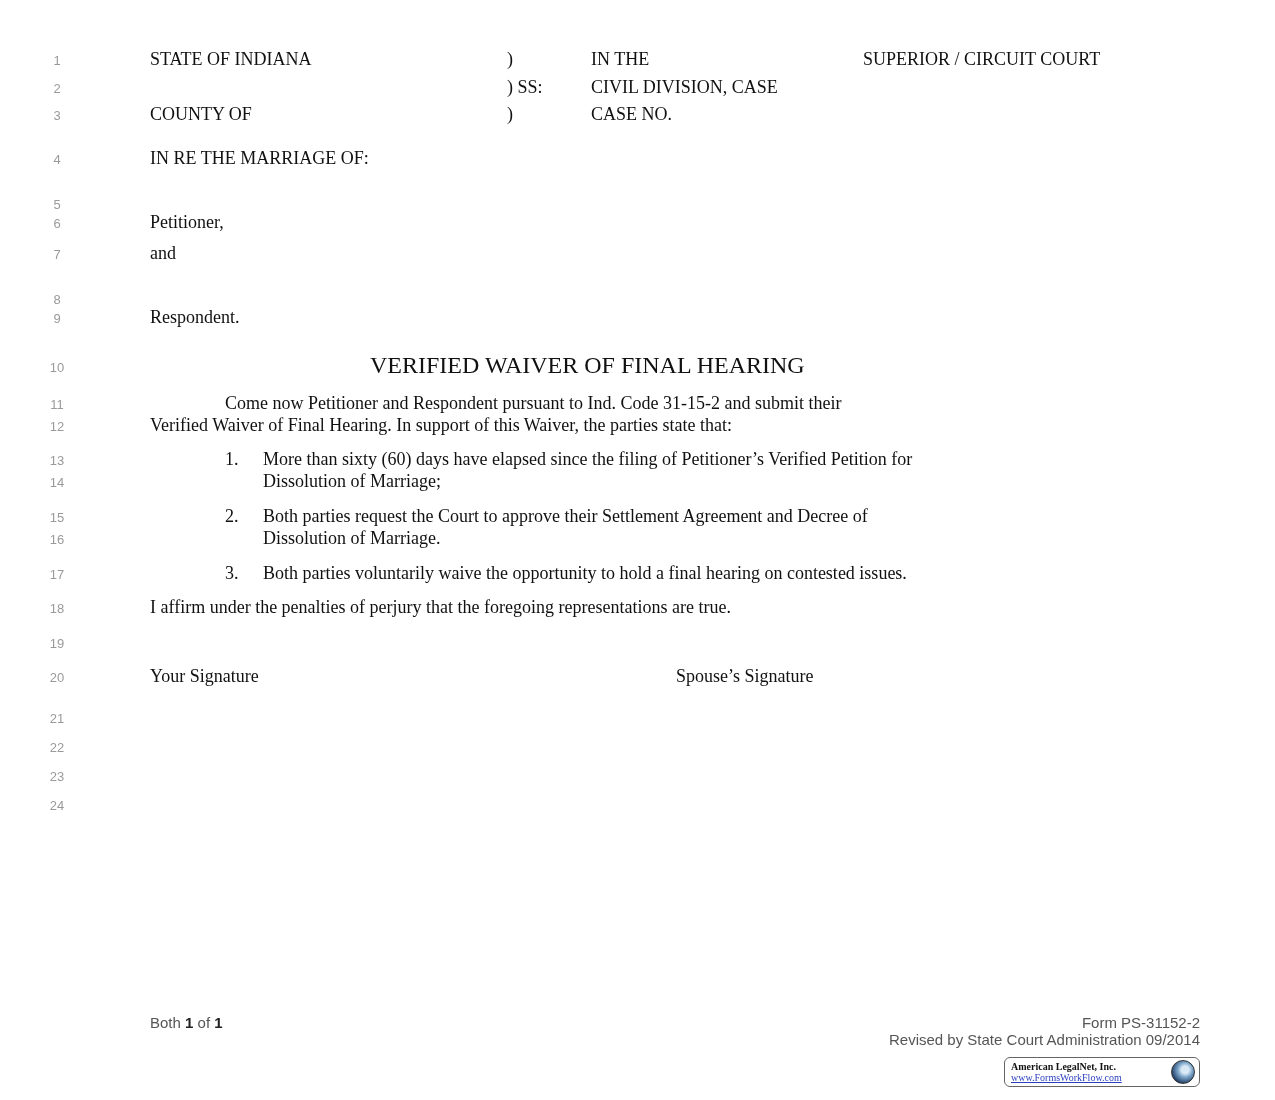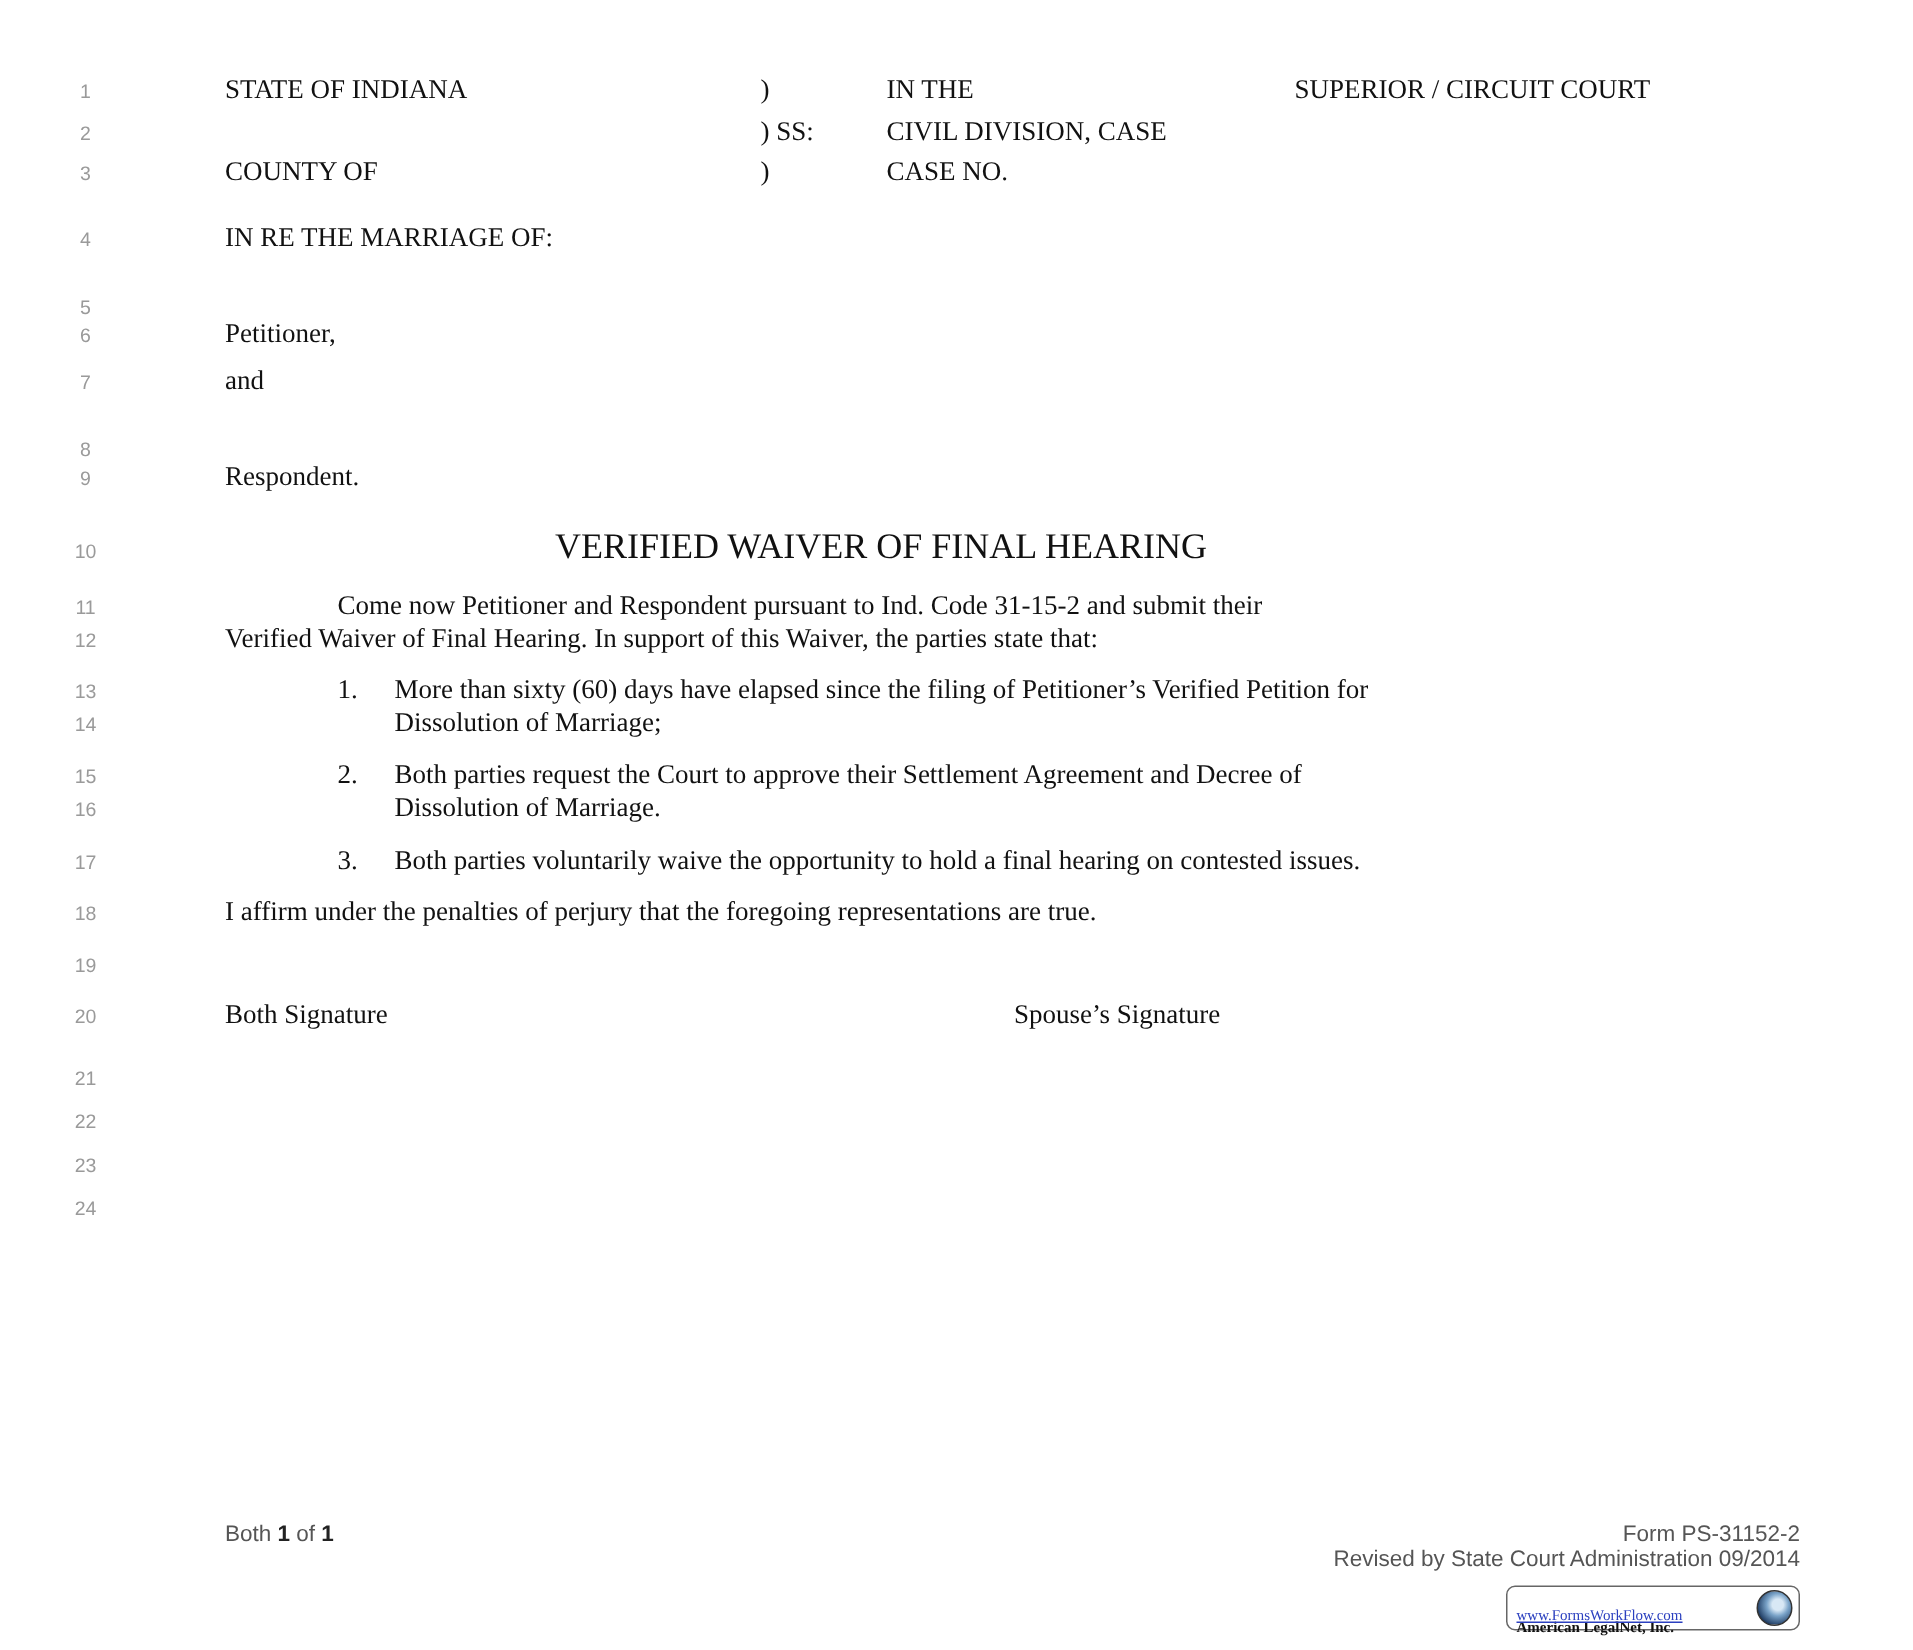--- a/index.html
+++ b/index.html
@@ -3,21 +3,21 @@
 <meta charset="utf-8">
 <style>
   html, body { margin: 0; padding: 0; background: #ffffff; }
   body { width: 1275px; height: 1100px; position: relative; overflow: hidden; font-family: "Liberation Serif", "DejaVu Serif", serif; color: #111; }
   .ln { position: absolute; left: 40px; width: 34px; text-align: center; font-family: "Liberation Sans", "DejaVu Sans", sans-serif; font-size: 13px; color: #9a9a9a; }
   .t { position: absolute; font-size: 18px; white-space: nowrap; line-height: 20px; }
   .title { position: absolute; left: 370px; top: 352px; font-size: 24px; text-underline-offset: 3px; white-space: nowrap; }
   .footer-sans { position: absolute; font-family: "Liberation Sans", "DejaVu Sans", sans-serif; font-size: 15px; color: #555; white-space: nowrap; }
   .footer-sans b { color: #222; }
   .badge { position: absolute; left: 1004px; top: 1057px; width: 194px; height: 28px; border: 1px solid #666; border-radius: 6px; background: #fff; }
-  .badge .co { position: absolute; left: 6px; top: 3px; font-family: "Liberation Serif", serif; font-weight: bold; font-size: 10px; color: #111; margin-top: 19px; }
+  .badge .co { position: absolute; left: 6px; top: 3px; font-family: "Liberation Serif", serif; font-weight: bold; font-size: 10px; color: #111; }
   .badge .url { position: absolute; left: 6px; top: 14px; font-family: "Liberation Serif", serif; font-size: 10px; color: #2a3fbf; text-decoration: underline; }
   .badge .globe { position: absolute; right: 4px; top: 2px; width: 22px; height: 22px; border-radius: 50%; background: radial-gradient(circle at 60% 40%, #d8e8f5 0 20%, #7aa3c8 40%, #1f3c63 75%); border: 1px solid #333; }
 </style>
 </head>
 <body>
 
 <div class="ln" style="top:53px">1</div>
 <div class="ln" style="top:81px">2</div>
 <div class="ln" style="top:108px">3</div>
 <div class="ln" style="top:152px">4</div>
@@ -70,21 +70,21 @@
 
 <div class="t" style="left:225px; top:506px">2.</div>
 <div class="t" style="left:263px; top:506px">Both parties request the Court to approve their Settlement Agreement and Decree of</div>
 <div class="t" style="left:263px; top:528px">Dissolution of Marriage.</div>
 
 <div class="t" style="left:225px; top:563px">3.</div>
 <div class="t" style="left:263px; top:563px">Both parties voluntarily waive the opportunity to hold a final hearing on contested issues.</div>
 
 <div class="t" style="left:150px; top:597px">I affirm under the penalties of perjury that the foregoing representations are true.</div>
 
-<div class="t" style="left:150px; top:666px">Both Signature</div>
+<div class="t" style="left:150px; top:666px">Your Signature</div>
 <div class="t" style="left:676px; top:666px">Spouse’s Signature</div>
 
 <div class="footer-sans" style="left:150px; top:1014px">
   <span>Both</span>
   <b>1</b>
   <span>of</span>
   <b>1</b>
 </div>
 <div class="footer-sans" style="right:75px; top:1014px; text-align:right">Form PS-31152-2</div>
 <div class="footer-sans" style="right:75px; top:1031px; text-align:right">Revised by State Court Administration 09/2014</div>

